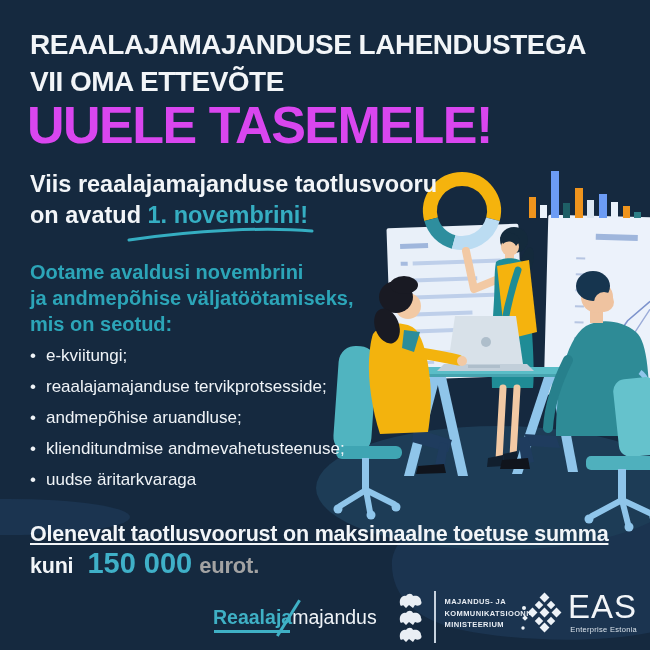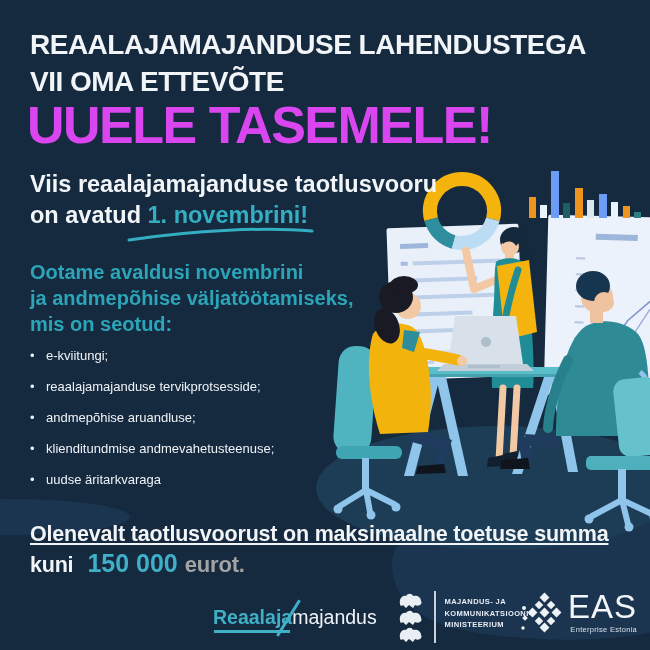--- a/index.html
+++ b/index.html
@@ -15,26 +15,26 @@
   .title span{display:block;white-space:nowrap;}
   .big{left:27px;top:97px;color:#d946ef;font-weight:bold;font-size:52px;line-height:56px;letter-spacing:-1.5px;white-space:nowrap;}
   
   .subtitle{left:30px;top:169px;color:#F2F5F8;font-weight:bold;font-size:23.5px;line-height:31px;white-space:nowrap;}
   .subtitle .hl{color:#35AEC2;}
   .swoosh{left:126px;top:226px;width:190px;height:18px;}
   
   .intro{left:30px;top:259px;color:#2CA5B8;font-weight:bold;font-size:20px;line-height:26px;white-space:nowrap;}
   .intro span{display:block;}
   
-  .bullets{left:30px;top:340px;margin:0;padding:0;list-style:none;color:#EFF3F7;font-size:13px;}
+  .bullets{left:30px;top:340px;margin:0;padding:0;list-style:none;color:#EFF3F7;font-size:17px;}
   .bullets li{height:31px;line-height:31px;white-space:nowrap;}
   .bullets .dot{display:inline-block;width:16px;color:#EFF3F7;}
   
   .note{left:30px;top:520px;color:#F2F5F8;font-weight:bold;font-size:21.5px;line-height:29px;white-space:nowrap;letter-spacing:-0.2px;}
-  .note .amount{color:#3FB0C8;font-size:25px;margin-left:14px;letter-spacing:0;}
+  .note .amount{color:#3FB0C8;font-size:29px;margin-left:14px;letter-spacing:0;}
   .note .suffix{color:#a3a3a3;font-size:22px;margin-left:7px;}
   
   .rt-logo{left:213px;top:606px;font-size:19.5px;white-space:nowrap;}
   .rt-logo .p1{color:#3FB0C5;font-weight:bold;}
   .rt-logo .p2{color:#EFF3F7;font-weight:normal;}
   .rt-underline{position:absolute;left:1px;top:24px;width:76px;height:2.5px;background:#3FB0C5;}
   .rt-slash{position:absolute;left:74px;top:-9px;width:2.5px;height:42px;background:#3FB0C5;transform:rotate(32deg);}
   .ministry{left:398px;top:592px;display:flex;align-items:flex-start;}
   .ministry .divider{width:1.5px;height:52px;background:#C7D2DE;margin-left:8px;margin-right:9px;margin-top:-1px;}
   .ministry .mtext{color:#E8EDF3;font-size:7.5px;font-weight:bold;line-height:11.5px;letter-spacing:0.4px;padding-top:4px;}

